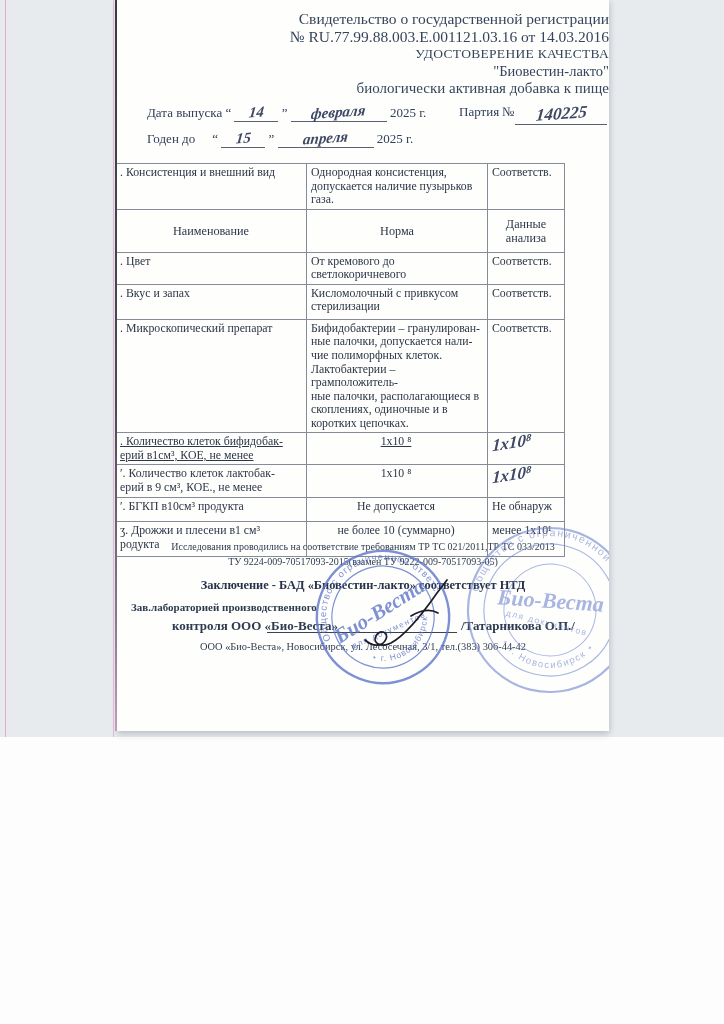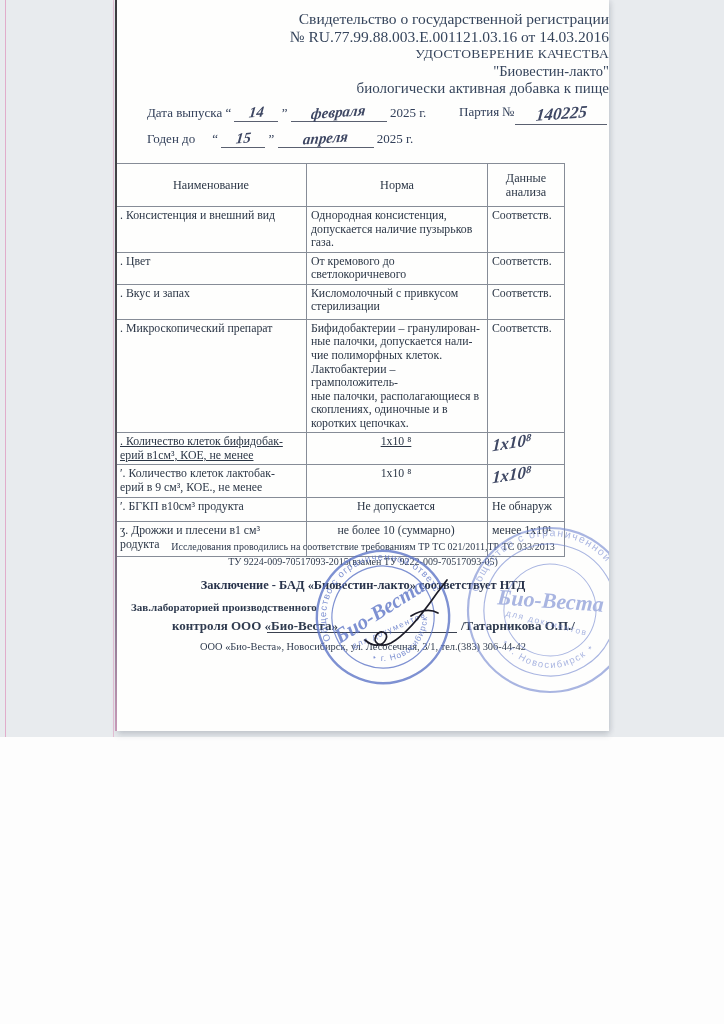--- a/index.html
+++ b/index.html
@@ -90,32 +90,32 @@
       </div>
     </div>
 
     <table class="qc">
       <colgroup>
           <col class="c1">
           <col class="c2">
           <col class="c3">
         </colgroup>
       <tbody>
-          <tr style="height:43px;">
+          <tr style="height:44px;">
+        <td class="c-name">. Консистенция и внешний вид</td>
+        <td class="c-norm">Однородная  консистенция,
+допускается  наличие пузырьков
+газа.</td>
+        <td class="c-res">Соответств.</td>
+      </tr>
+      <tr style="height:43px;">
         <th>Наименование</th>
         <th>Норма</th>
         <th>Данные
 анализа</th>
-      </tr>
-      <tr style="height:44px;">
-        <td class="c-name">. Консистенция и внешний вид</td>
-        <td class="c-norm">Однородная  консистенция,
-допускается  наличие пузырьков
-газа.</td>
-        <td class="c-res">Соответств.</td>
       </tr>
       <tr style="height:28px;">
         <td class="c-name">. Цвет</td>
         <td class="c-norm">От кремового до
 светлокоричневого</td>
         <td class="c-res">Соответств.</td>
       </tr>
       <tr style="height:35px;">
         <td class="c-name">. Вкус и запах</td>
         <td class="c-norm">Кисломолочный с привкусом

